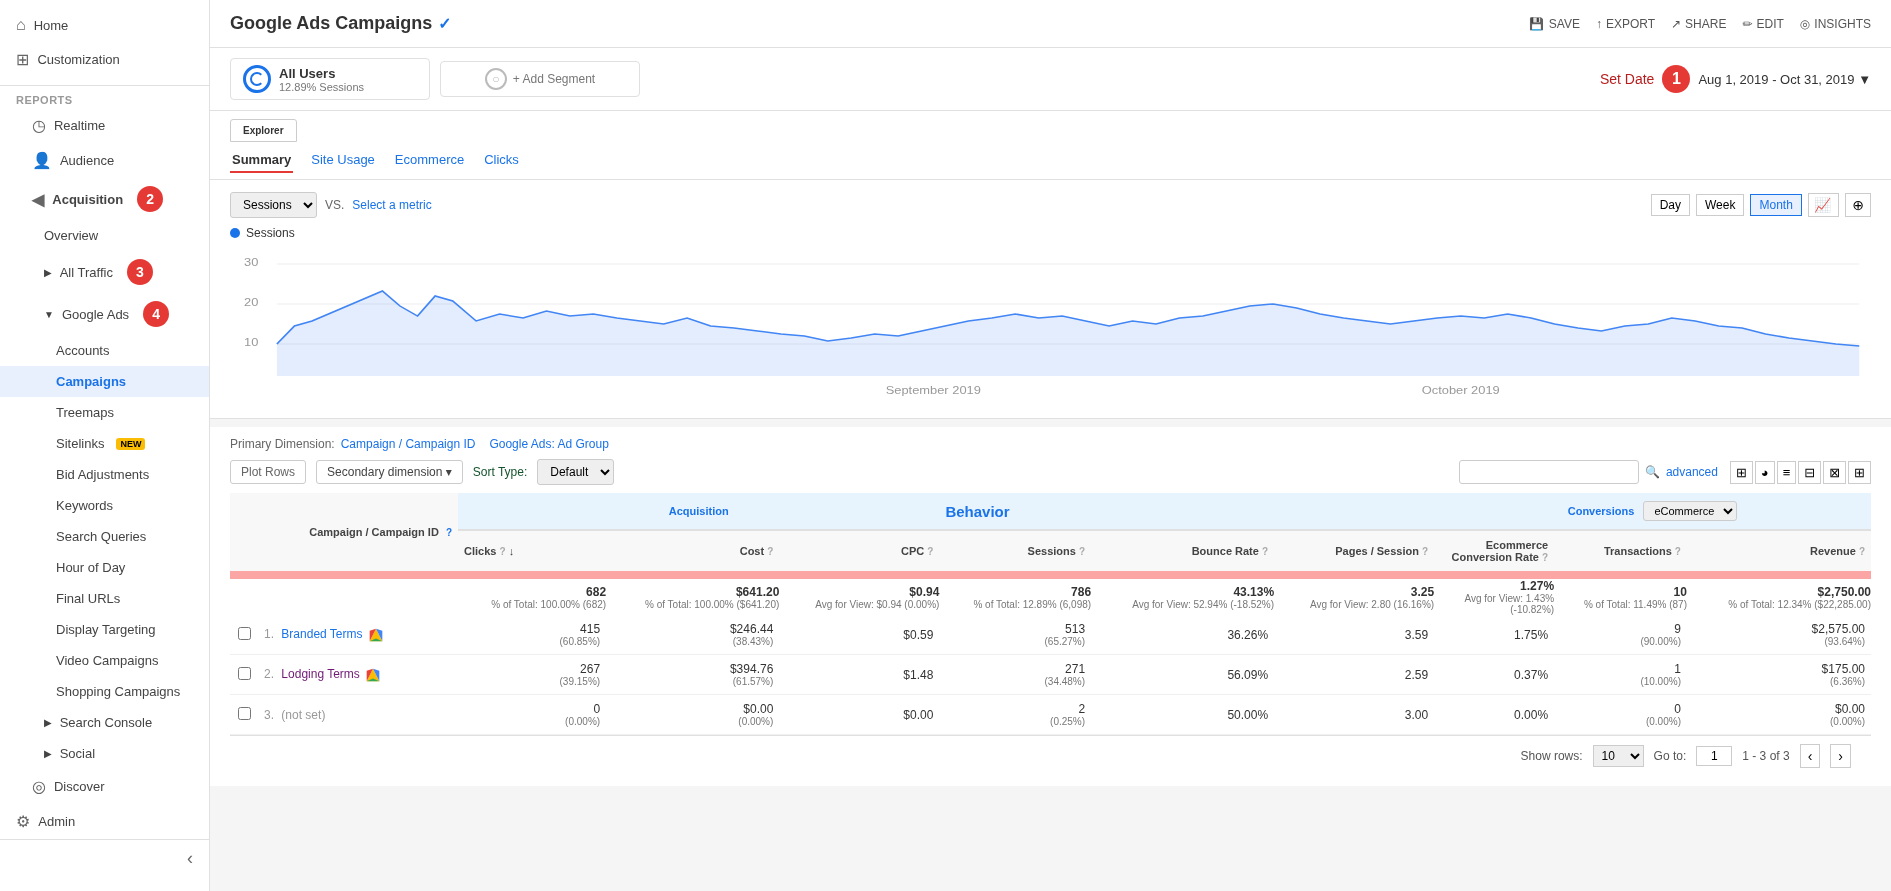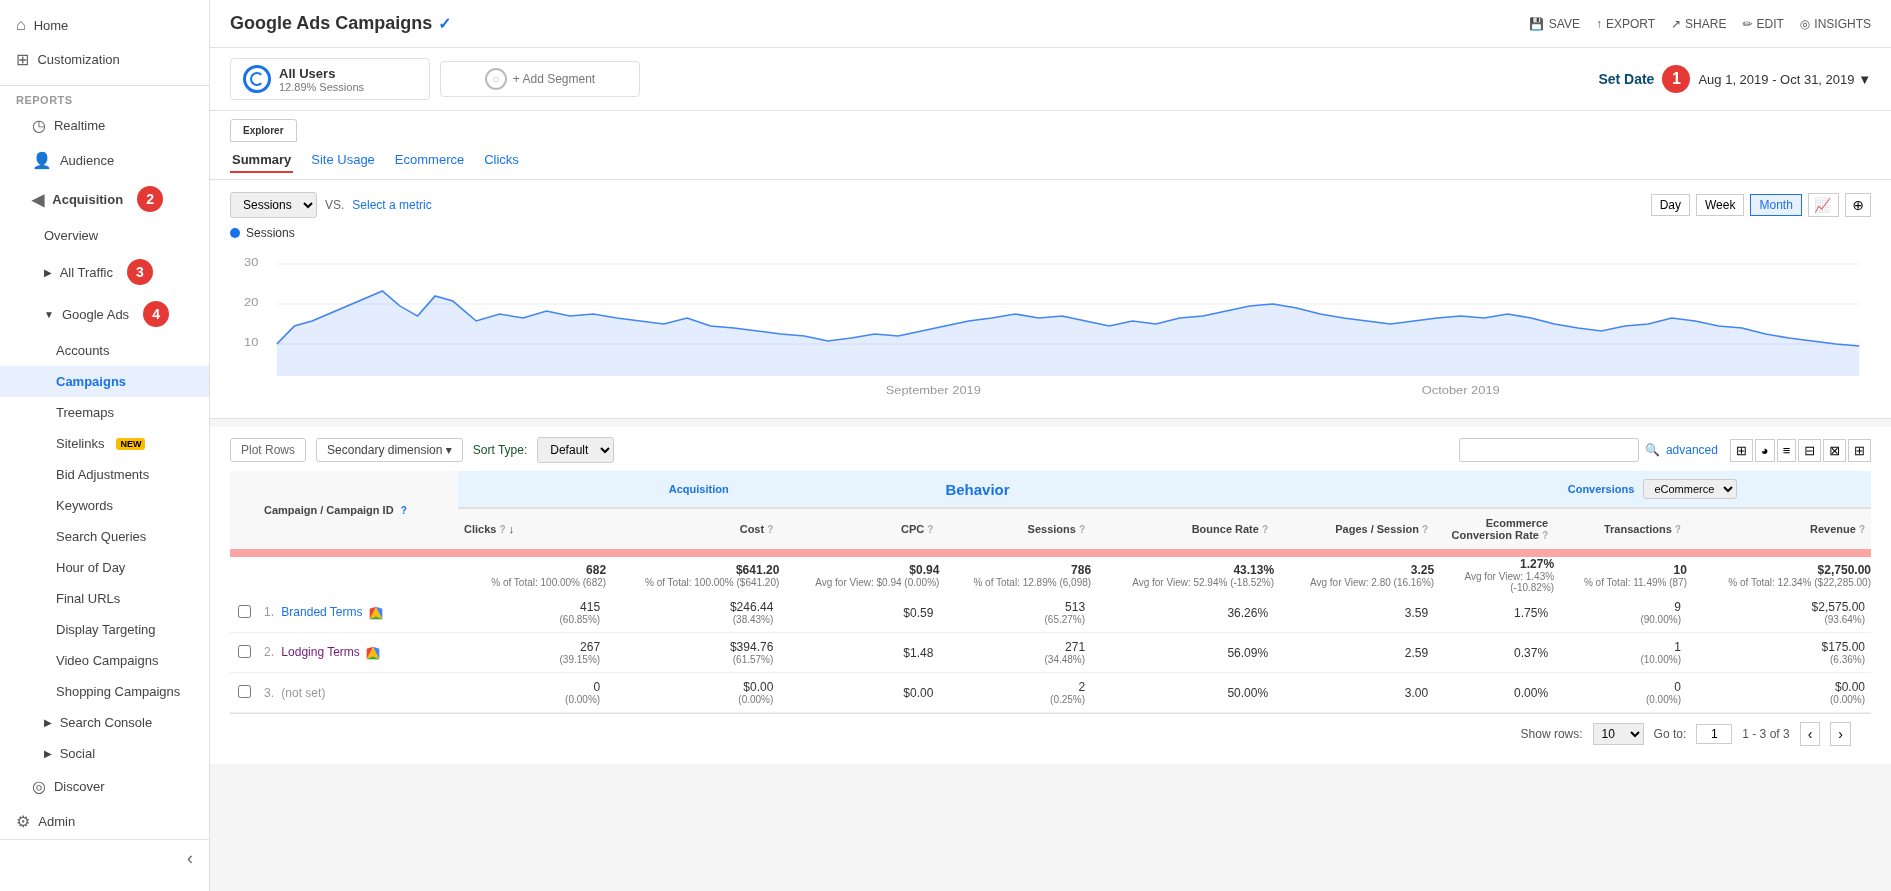--- a/index.html
+++ b/index.html
@@ -71,21 +71,21 @@
     }
     .add-segment-box {
       border: 1px solid #e0e0e0; border-radius: 4px; padding: 6px 20px;
       display: flex; align-items: center; gap: 6px; background: #fff;
       color: #777; cursor: pointer; min-width: 200px; justify-content: center;
     }
     .date-range {
       margin-left: auto; display: flex; align-items: center; gap: 8px;
       font-size: 13px; color: #333;
     }
-    .date-range .set-date-label { color: #0c4a6e; font-weight: bold; font-size: 14px; }
+    .date-range .set-date-label { color: #b91c1c; font-weight: normal; font-size: 14px; }
     .circle-1 { background: #e53935; color: #fff; width: 28px; height: 28px; border-radius: 50%; display: flex; align-items: center; justify-content: center; font-weight: bold; font-size: 16px; }
 
     
     .explorer-section { background: #fff; padding: 0 20px; border-bottom: 1px solid #e0e0e0; }
     .explorer-tab { display: inline-block; border: 1px solid #ccc; border-radius: 3px 3px 0 0; padding: 5px 12px; font-size: 10px; cursor: pointer; background: #fff; font-weight: bold; margin-top: 8px; }
     .sub-tabs { display: flex; gap: 16px; padding: 6px 0; }
     .sub-tab { font-size: 13px; color: #1a73e8; cursor: pointer; padding: 4px 2px; }
     .sub-tab.active { color: #333; font-weight: bold; border-bottom: 2px solid #e53935; }
 
     
@@ -368,20 +368,25 @@
           <path d="M40,98 L55,80 L70,75 L90,65 L110,55 L130,45 L145,60 L160,70 L175,50 L190,55 L210,75 L230,68 L250,72 L270,65 L290,70 L310,68 L330,72 L350,75 L370,78 L390,72 L410,80 L430,82 L450,85 L470,88 L490,90 L510,95 L530,92 L550,88 L570,90 L590,85 L610,80 L630,75 L650,72 L670,68 L690,72 L710,70 L730,75 L750,80 L770,75 L790,78 L810,72 L830,70 L850,65 L870,60 L890,58 L910,62 L930,68 L950,72 L970,75 L990,78 L1010,75 L1030,72 L1050,70 L1070,72 L1090,68 L1110,72 L1130,78 L1150,82 L1170,85 L1190,80 L1210,78 L1230,72 L1250,75 L1270,80 L1290,82 L1310,88 L1330,92 L1350,95 L1370,98 L1390,100" fill="none" stroke="#4285f4" stroke-width="1.5"></path>
 
           <text x="600" y="148" text-anchor="middle" font-size="11" fill="#999">September 2019</text>
           <text x="1050" y="148" text-anchor="middle" font-size="11" fill="#999">October 2019</text>
         </svg>
       </div>
     </div>
 
     <div class="table-section">
 
+      <div style="display:flex;align-items:center;gap:6px;margin-bottom:8px;">
+        <span class="dimension-label">Primary Dimension:</span>
+        <span class="dimension-value">Campaign / Campaign ID</span>
+        <span class="dimension-link">Google Ads: Ad Group</span>
+      </div>
 
       <div class="table-controls">
         <button class="plot-rows-btn">Plot Rows</button>
         <button class="secondary-dim-btn">
           <span>Secondary dimension ▾</span>
         </button>
         <span class="sort-type-label">Sort Type:</span>
         <select class="sort-select">
           <option>Default</option>
         </select>
@@ -397,21 +402,21 @@
             <button class="view-icon-btn">⊠</button>
             <button class="view-icon-btn">⊞</button>
           </div>
         </div>
       </div>
 
       <table>
         <thead>
           <tr>
             <th rowspan="2" class="checkboxcol"></th>
-            <th rowspan="2" style="text-align:left;width:200px;background:#f8f8f8;">
+            <th rowspan="2" style="text-align:right;width:200px;background:#f8f8f8;">
               <span>Campaign / Campaign ID</span>
               <span style="font-size:10px;color:#1a73e8;margin-left:4px;">?</span>
             </th>
             <th colspan="3" style="background:#e8f4fd;color:#1a73e8;text-align:center;font-size:11px;">Acquisition</th>
             <th colspan="3" style="background:#e8f4fd;color:#1a73e8;text-align:left;font-size:15px;">Behavior</th>
             <th colspan="3" style="background:#e8f4fd;text-align:center;">
               <span style="color:#1a73e8;font-size:11px;">Conversions</span>
               <select class="ecomm-select" style="margin-left:6px;">
                 <option>eCommerce</option>
               </select>

